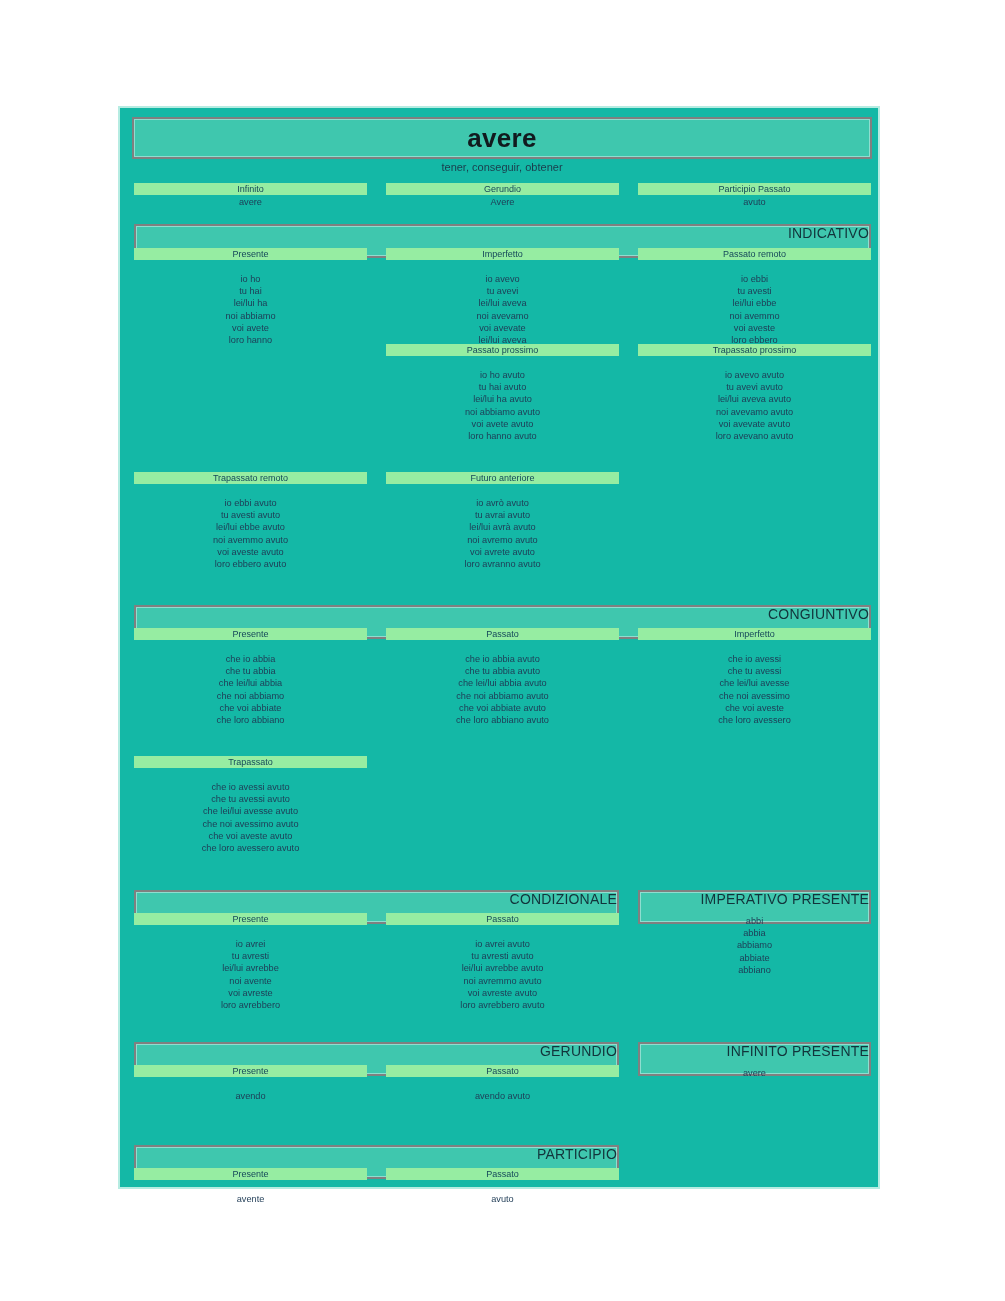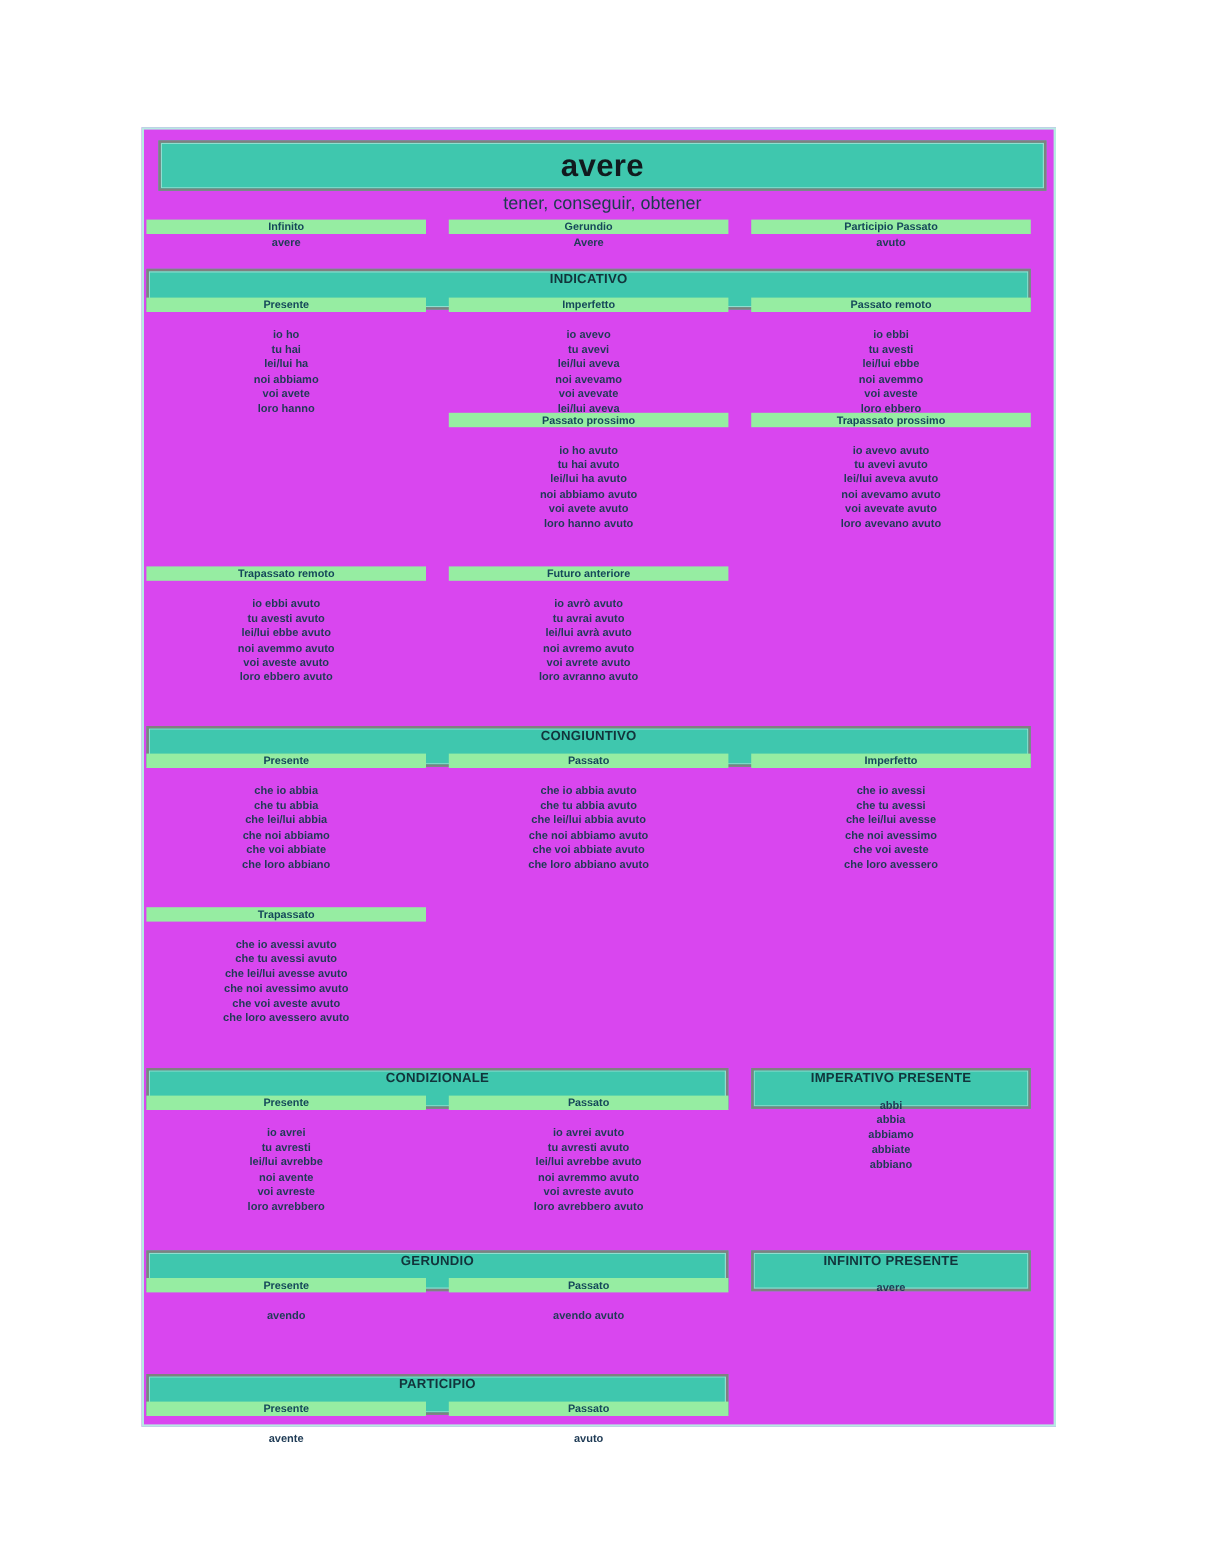--- a/index.html
+++ b/index.html
@@ -16,29 +16,28 @@
 
   
   #sheet {
     position: absolute;
     left: 118px;
     top: 106px;
     width: 762px;
     height: 1083px;
     border: 2px solid #b6ece2;
     box-sizing: border-box;
-    background: #d946ef;
+    background: #14b8a6;
   }
   #sheet-inner {
     position: absolute;
-    left: 0;
+    left: 12px;
     top: 9px;
     width: 740px;
     height: 1062px;
-    font-weight: bold;
   }
 
   
   .row {
     position: relative;
     width: 100%;
   }
   .col {
     position: absolute;
     box-sizing: border-box;
@@ -48,23 +47,23 @@
   .c2 { left: 254px; width: 233px; }
   .c3 { left: 506px; width: 233px; }
   .c12 { left: 2px;  width: 485px; }
   .cfull { left: 2px; width: 737px; }
 
   
   .mainbar {
     background: #3fc7ae;
     border: 2px solid #808080;
     box-sizing: border-box;
-    text-align: center;
+    text-align: right;
     color: #12343b;
-    font-size: 11px;
+    font-size: 14px;
     letter-spacing: .2px;
     line-height: 15px;
     height: 34px;
     box-shadow: inset 0 0 0 1px #8fded0;
   }
   .subbar {
     background: #96eda2;
     box-sizing: border-box;
     text-align: center;
     color: #15485a;
@@ -93,21 +92,21 @@
     font-weight: bold;
     color: #111a1e;
     letter-spacing: .3px;
   }
   .subtitle {
     position: absolute;
     left: 12px;
     top: 53px;
     width: 740px;
     text-align: center;
-    font-size: 15px;
+    font-size: 11px;
     color: #1b3c4c;
   }
 
   
   .forms {
     text-align: center;
     font-size: 9.2px;
     color: #1f3b55;
     line-height: 12.2px;
     padding-top: 13px;

